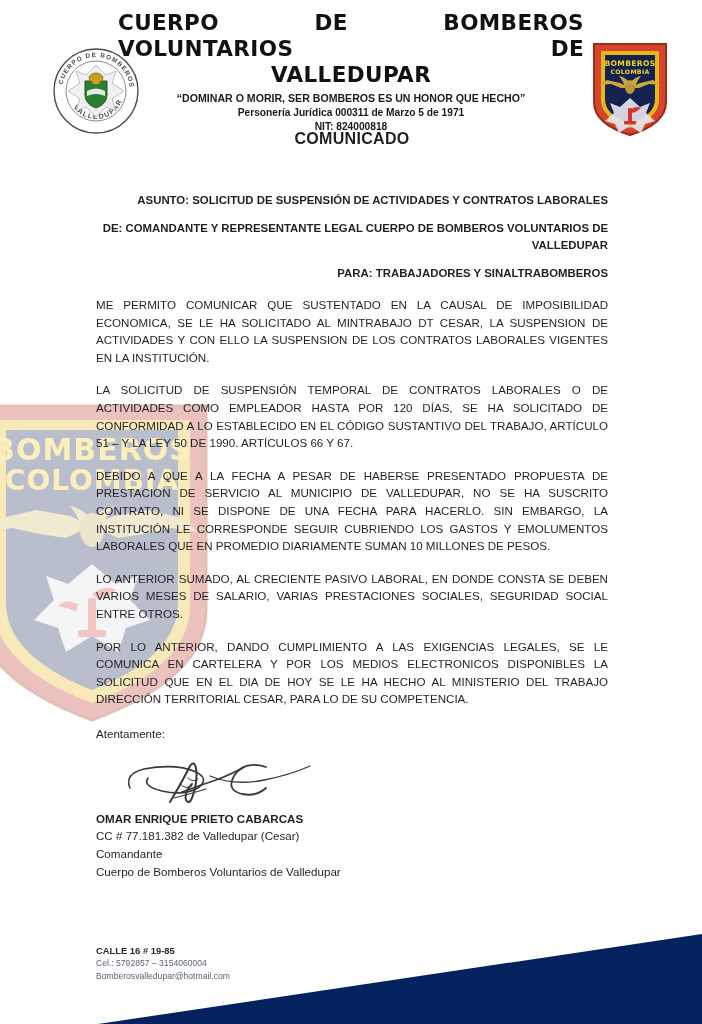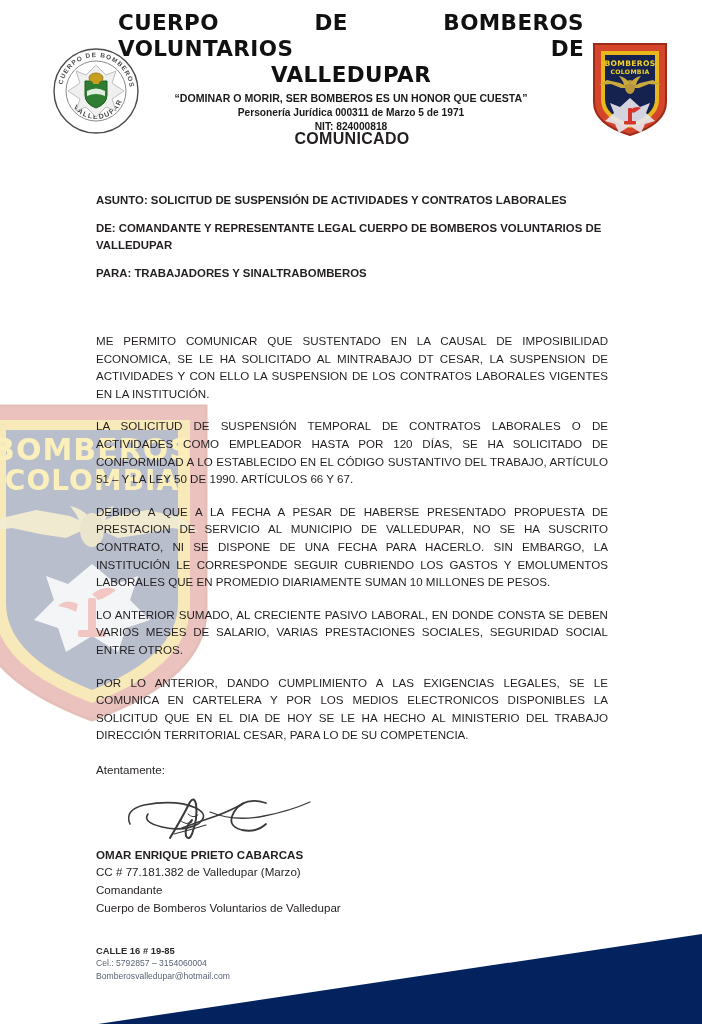--- a/index.html
+++ b/index.html
@@ -123,21 +123,21 @@
     z-index: 2;
   }
   .comunicado-heading {
     text-align: center;
     font-weight: bold;
     font-size: 16px;
     letter-spacing: 0.3px;
     margin: 0 0 44px 0;
     color: #231f20;
   }
-  .meta-block { margin: 0 0 50px 0; }
+  .meta-block { margin: 0 0 14px 0; text-align: right; }
   .meta-line {
     font-weight: bold;
     font-size: 11.4px;
     line-height: 17px;
     margin: 0 0 11px 0;
     color: #231f20;
   }
   .meta-line:last-child { margin-bottom: 0; }
 
   .para {
@@ -271,21 +271,21 @@
           <rect x="41" y="34" width="6" height="3" fill="#c8a020"></rect>
         </g>
       </svg>
     </div>
 
     <div class="header-text">
       <h1 class="org-title">
         <span>CUERPO DE BOMBEROS VOLUNTARIOS DE</span>
         <span class="line2">VALLEDUPAR</span>
       </h1>
-      <p class="org-motto">“DOMINAR O MORIR, SER BOMBEROS ES UN HONOR QUE CUESTA”</p>
+      <p class="org-motto">“DOMINAR O MORIR, SER BOMBEROS ES UN HONOR QUE HECHO”</p>
       <p class="org-legal">Personería Jurídica 000311 de Marzo 5 de 1971</p>
       <p class="org-nit">NIT: 824000818</p>
     </div>
 
     <div class="header-logo-right">
       <svg viewBox="0 0 84 98" width="84" height="98" aria-hidden="true">
         <path d="M6 4 H78 V62 Q78 84 42 95 Q6 84 6 62 Z" fill="#D4452C" stroke="#9e2b18" stroke-width="2"></path>
         <path d="M13 11 H71 V60 Q71 78 42 88 Q13 78 13 60 Z" fill="#E8B71A"></path>
         <path d="M17 15 H67 V59 Q67 75 42 84 Q17 75 17 59 Z" fill="#15224F"></path>
         <text x="42" y="26" text-anchor="middle" font-family="'DejaVu Sans', sans-serif" font-weight="bold" font-size="7.6" fill="#F2D024" letter-spacing="0.3">BOMBEROS</text>
@@ -338,21 +338,21 @@
             <path d="M96 18 Q120 28 150 22 Q176 17 196 8" stroke-width="1.3"></path>
             <path d="M60 40 Q76 36 92 31" stroke-width="1.1"></path>
             <path d="M66 26 q6 6 12 2" stroke-width="1"></path>
             <path d="M74 20 q5 5 10 1" stroke-width="1"></path>
           </g>
         </svg>
       </div>
     </div>
 
     <p class="signer-name">OMAR ENRIQUE PRIETO CABARCAS</p>
-    <p class="signer-line">CC # 77.181.382 de Valledupar (Marzo)</p>
+    <p class="signer-line">CC # 77.181.382 de Valledupar (Cesar)</p>
     <p class="signer-line">Comandante</p>
     <p class="signer-line">Cuerpo de Bomberos Voluntarios de Valledupar</p>
   </div>
 
   <div class="footer-contact">
     <p class="contact-address">CALLE 16 # 19-85</p>
     <p class="contact-phone">Cel.: 5792857 – 3154060004</p>
     <p class="contact-email">Bomberosvalledupar@hotmail.com</p>
   </div>
 

